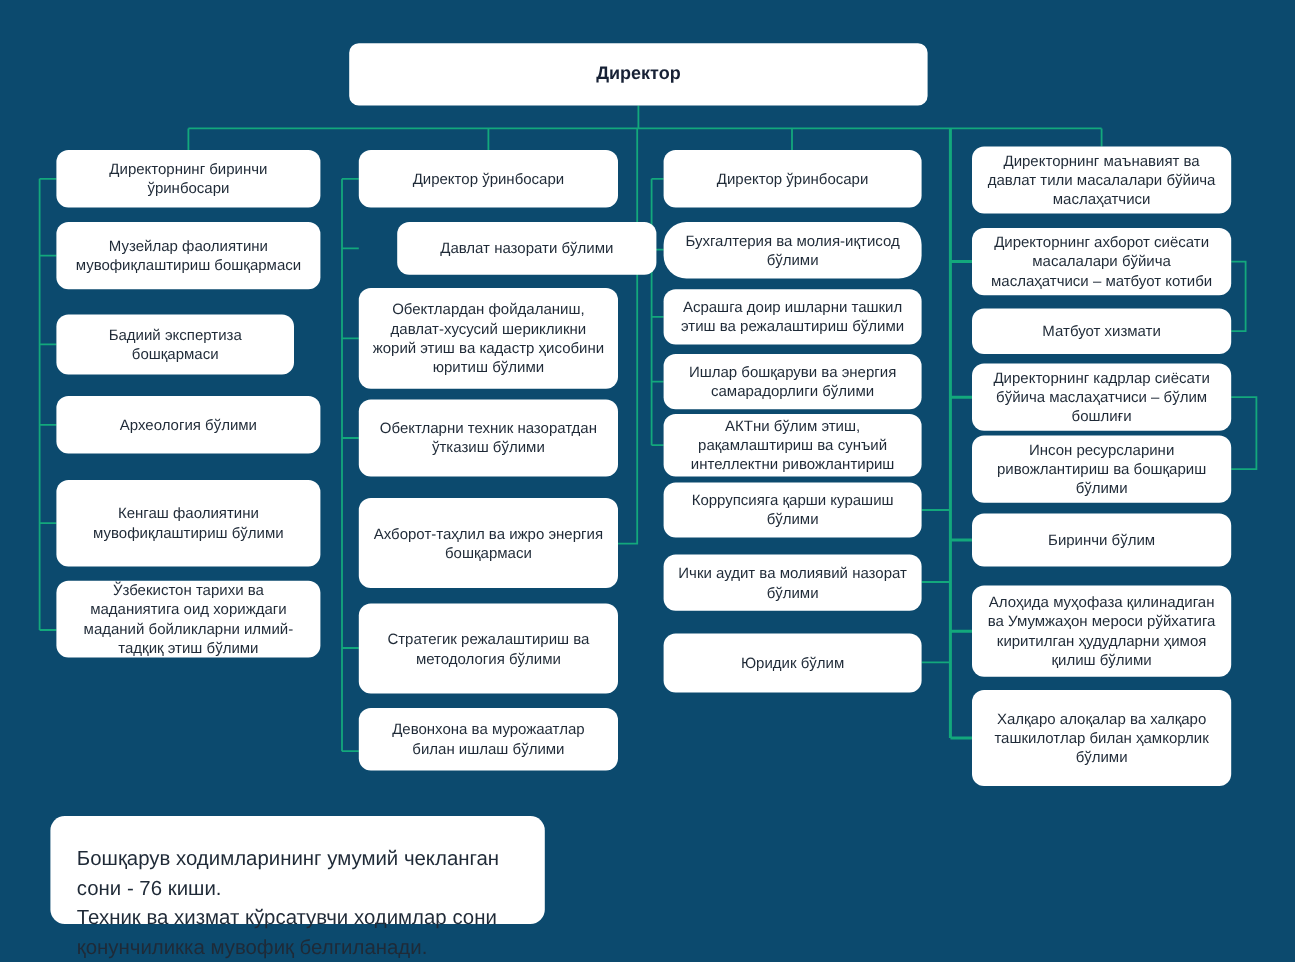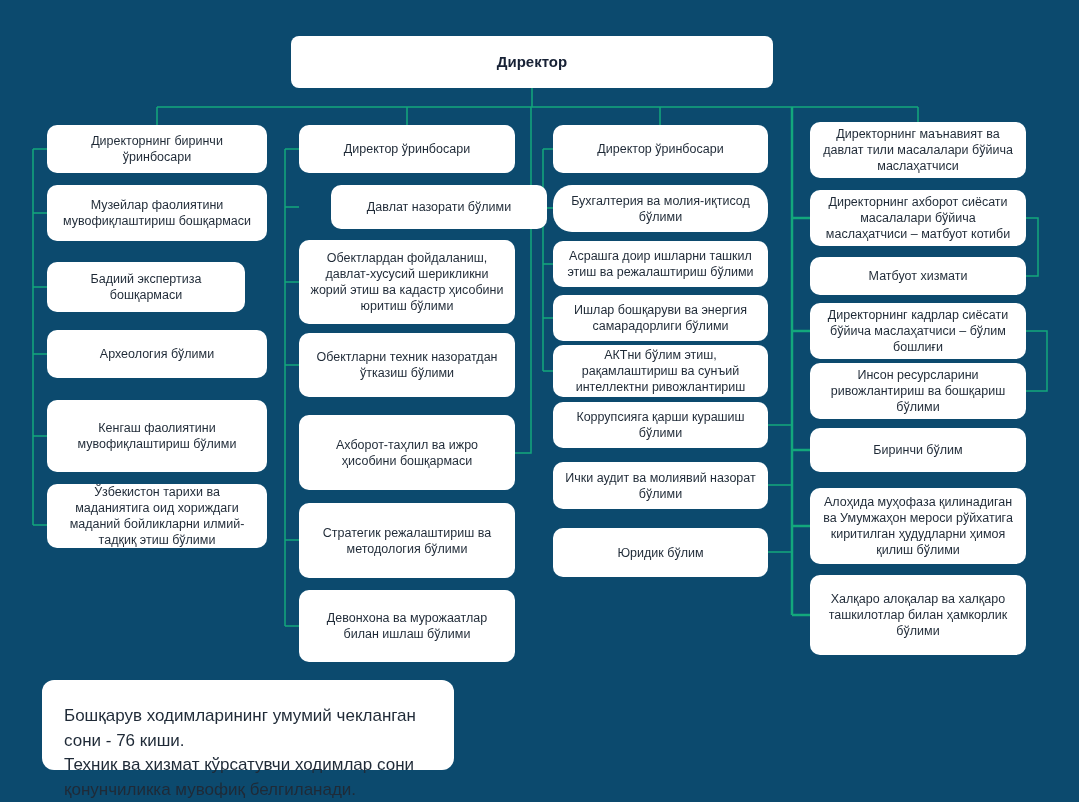--- a/index.html
+++ b/index.html
@@ -55,23 +55,23 @@
   <div class="node" style="left:47px;top:185px;width:220px;height:56px;">Музейлар фаолиятини мувофиқлаштириш бошқармаси</div>
   <div class="node" style="left:47px;top:262px;width:198px;height:50px;">Бадиий экспертиза бошқармаси</div>
   <div class="node" style="left:47px;top:330px;width:220px;height:48px;">Археология бўлими</div>
   <div class="node" style="left:47px;top:400px;width:220px;height:72px;">Кенгаш фаолиятини мувофиқлаштириш бўлими</div>
   <div class="node" style="left:47px;top:484px;width:220px;height:64px;">Ўзбекистон тарихи ва маданиятига оид хориждаги маданий бойликларни илмий-тадқиқ этиш бўлими</div>
 
   <div class="node" style="left:299px;top:125px;width:216px;height:48px;">Директор ўринбосари</div>
   <div class="node" style="left:299px;top:185px;width:216px;height:44px;margin-left:32px;">Давлат назорати бўлими</div>
   <div class="node" style="left:299px;top:240px;width:216px;height:84px;">Обектлардан фойдаланиш, давлат-хусусий шерикликни жорий этиш ва кадастр ҳисобини юритиш бўлими</div>
   <div class="node" style="left:299px;top:333px;width:216px;height:64px;">Обектларни техник назоратдан ўтказиш бўлими</div>
-  <div class="node" style="left:299px;top:415px;width:216px;height:75px;">Ахборот-таҳлил ва ижро ҳисобини бошқармаси</div>
+  <div class="node" style="left:299px;top:415px;width:216px;height:75px;">Ахборот-таҳлил ва ижро энергия бошқармаси</div>
   <div class="node" style="left:299px;top:503px;width:216px;height:75px;">Стратегик режалаштириш ва методология бўлими</div>
-  <div class="node" style="left:299px;top:590px;width:216px;height:72px;">Девонхона ва мурожаатлар билан ишлаш бўлими</div>
+  <div class="node" style="left:299px;top:590px;width:216px;height:52px;">Девонхона ва мурожаатлар билан ишлаш бўлими</div>
 
   <div class="node" style="left:553px;top:125px;width:215px;height:48px;">Директор ўринбосари</div>
   <div class="node" style="left:553px;top:185px;width:215px;height:47px;border-radius:19px;">Бухгалтерия ва молия-иқтисод бўлими</div>
   <div class="node" style="left:553px;top:241px;width:215px;height:46px;">Асрашга доир ишларни ташкил этиш ва режалаштириш бўлими</div>
   <div class="node" style="left:553px;top:295px;width:215px;height:46px;">Ишлар бошқаруви ва энергия самарадорлиги бўлими</div>
   <div class="node" style="left:553px;top:345px;width:215px;height:52px;">АКТни бўлим этиш, рақамлаштириш ва сунъий интеллектни ривожлантириш</div>
   <div class="node" style="left:553px;top:402px;width:215px;height:46px;">Коррупсияга қарши курашиш бўлими</div>
   <div class="node" style="left:553px;top:462px;width:215px;height:47px;">Ички аудит ва молиявий назорат бўлими</div>
   <div class="node" style="left:553px;top:528px;width:215px;height:49px;">Юридик бўлим</div>
 

